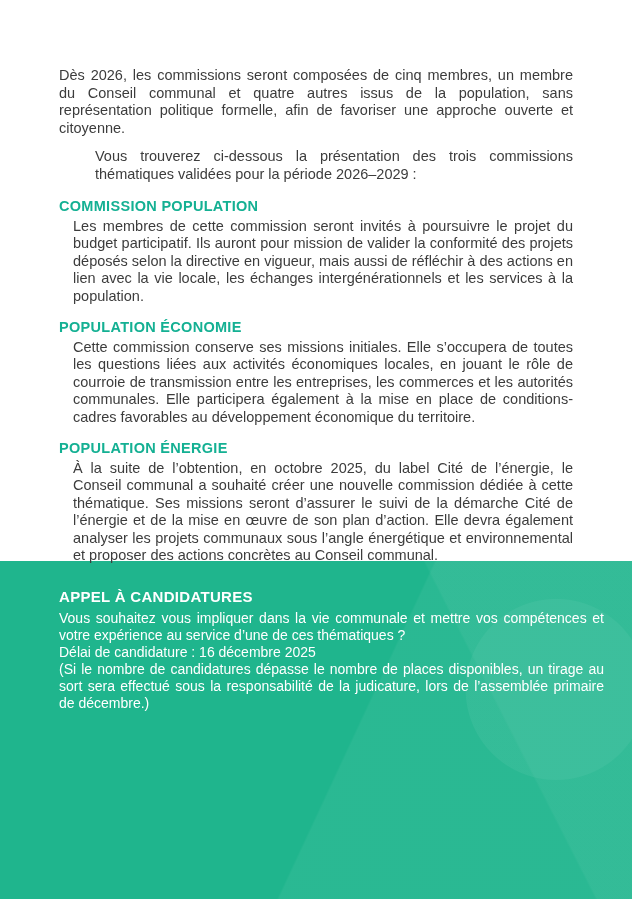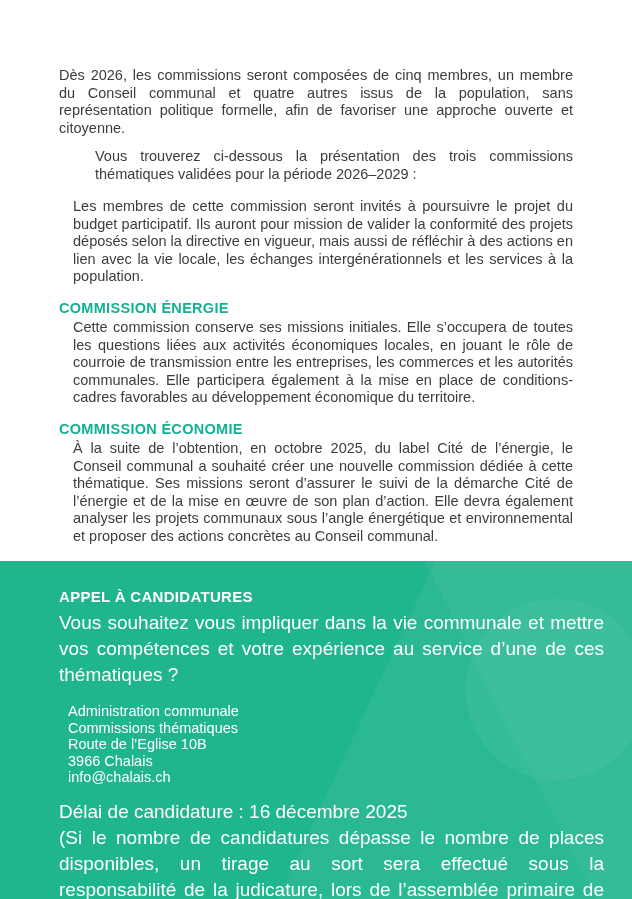--- a/index.html
+++ b/index.html
@@ -57,22 +57,22 @@
   .cta-heading{
     margin:0 0 4px 0;
     font-size:15px;
     line-height:18px;
     font-weight:bold;
     letter-spacing:.3px;
     color:#ffffff;
   }
   .green-para{
     margin:0;
-    font-size:19px;
-    line-height:26px;
+    font-size:14px;
+    line-height:17px;
     text-align:justify;
     color:#ffffff;
   }
   .address-block{
     margin:15px 0 13px 9px;
     font-size:14.5px;
     line-height:16.6px;
     color:#ffffff;
   }
   .address-line{white-space:nowrap;}
@@ -81,43 +81,37 @@
 </head>
 <body>
 
 <div class="page">
 
   <div class="white-section">
     <p class="para intro-p1">Dès 2026, les commissions seront composées de cinq membres, un membre du Conseil communal et quatre autres issus de la population, sans représentation politique formelle, afin de favoriser une approche ouverte et citoyenne.</p>
     <p class="para intro-p2">Vous trouverez ci-dessous la présentation des trois commissions thématiques validées pour la période 2026–2029 :</p>
 
     <div>
+      <h3 class="commission-heading">COMMISSION POPULATION</h3>
       <p class="para commission-body">Les membres de cette commission seront invités à poursuivre le projet du budget participatif. Ils auront pour mission de valider la conformité des projets déposés selon la directive en vigueur, mais aussi de réfléchir à des actions en lien avec la vie locale, les échanges intergénérationnels et les services à la population.</p>
     </div>
 
     <div>
-      <h3 class="commission-heading">COMMISSION ÉNERGIE</h3>
+      <h3 class="commission-heading">POPULATION ÉCONOMIE</h3>
       <p class="para commission-body">Cette commission conserve ses missions initiales. Elle s’occupera de toutes les questions liées aux activités économiques locales, en jouant le rôle de courroie de transmission entre les entreprises, les commerces et les autorités communales. Elle participera également à la mise en place de conditions-cadres favorables au développement économique du territoire.</p>
     </div>
 
     <div>
-      <h3 class="commission-heading">COMMISSION ÉCONOMIE</h3>
+      <h3 class="commission-heading">POPULATION ÉNERGIE</h3>
       <p class="para commission-body">À la suite de l’obtention, en octobre 2025, du label Cité de l’énergie, le Conseil communal a souhaité créer une nouvelle commission dédiée à cette thématique. Ses missions seront d’assurer le suivi de la démarche Cité de l’énergie et de la mise en œuvre de son plan d’action. Elle devra également analyser les projets communaux sous l’angle énergétique et environnemental et proposer des actions concrètes au Conseil communal.</p>
     </div>
   </div>
 
   <div class="green-section">
     <h3 class="cta-heading">APPEL À CANDIDATURES</h3>
     <p class="green-para">Vous souhaitez vous impliquer dans la vie communale et mettre vos compétences et votre expérience au service d’une de ces thématiques ?</p>
 
-    <div class="address-block">
-      <div class="address-line">Administration communale</div>
-      <div class="address-line">Commissions thématiques</div>
-      <div class="address-line">Route de l’Eglise 10B</div>
-      <div class="address-line">3966 Chalais</div>
-      <div class="address-line">info@chalais.ch</div>
-    </div>
 
     <p class="green-para deadline">Délai de candidature : 16 décembre 2025</p>
     <p class="green-para">(Si le nombre de candidatures dépasse le nombre de places disponibles, un tirage au sort sera effectué sous la responsabilité de la judicature, lors de l’assemblée primaire de décembre.)</p>
   </div>
 
 </div>
 
 </body></html>

